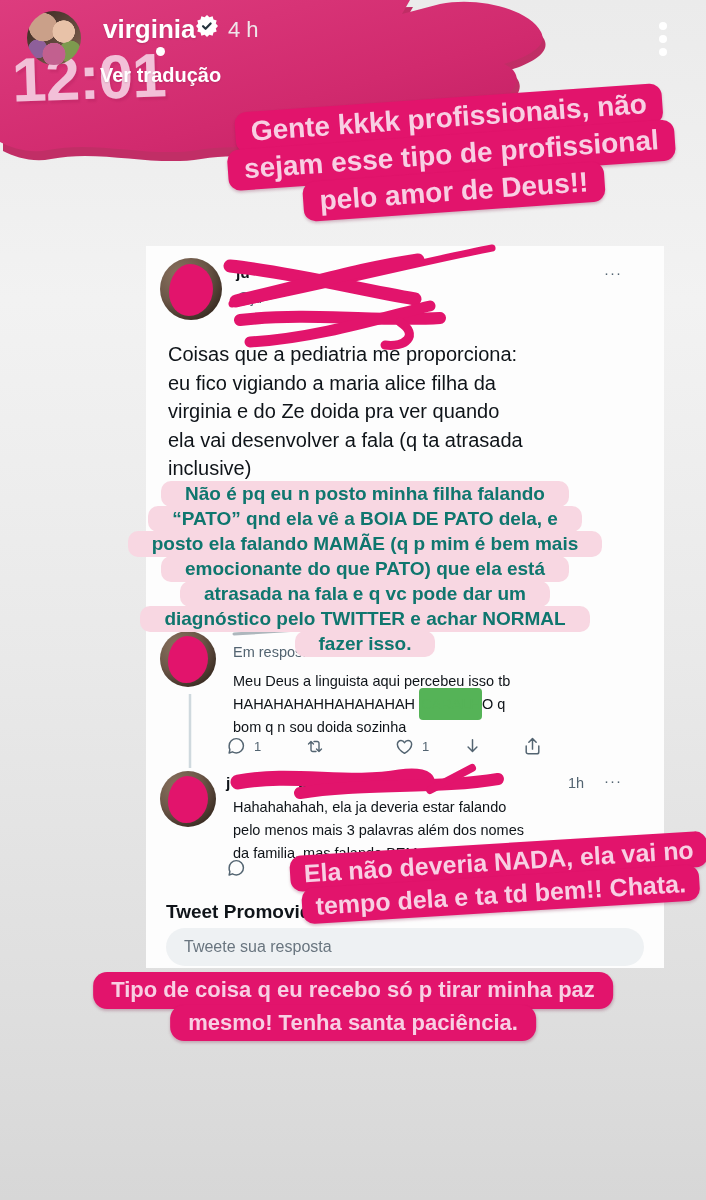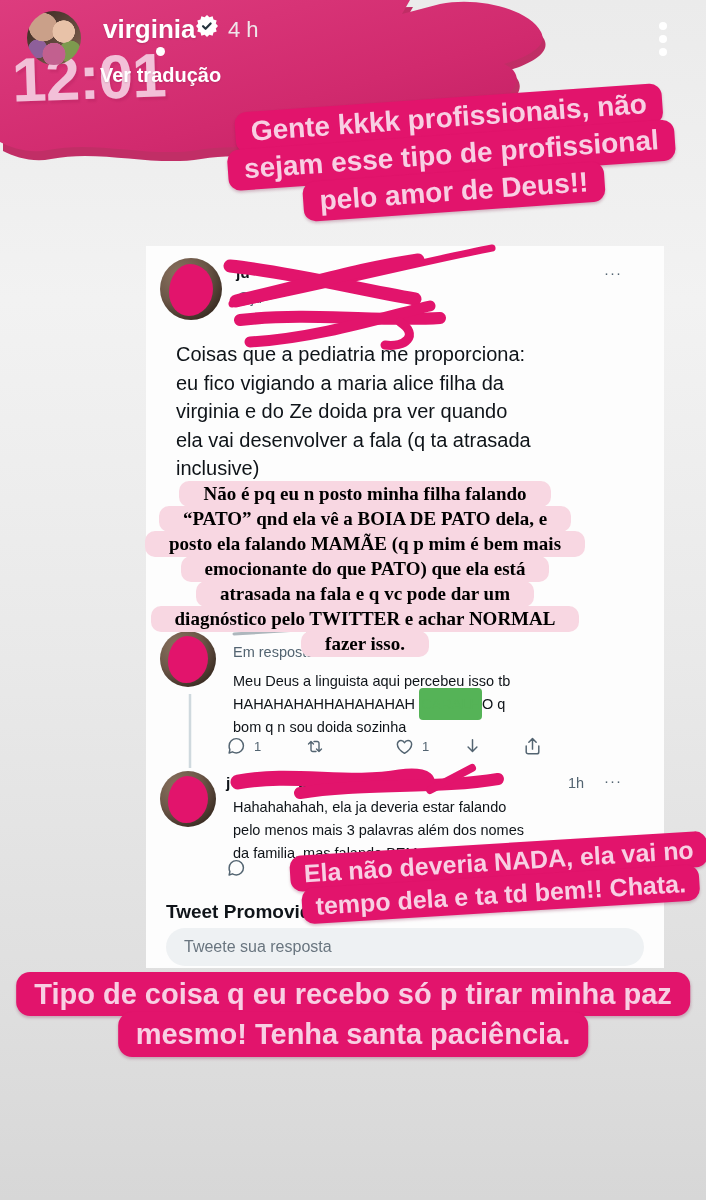--- a/index.html
+++ b/index.html
@@ -19,45 +19,45 @@
   .tweet-card {
     position:absolute; left:146px; top:246px; width:518px; height:722px;
     background:#fdfdfd; z-index:1;
   }
   .t-avatar { position:absolute; border-radius:50%;
     background:radial-gradient(circle at 32% 28%, #8a7360 0%, #6b5647 45%, #3c2e24 78%, #2c211a 100%); }
   .blob { position:absolute; background:#e2146c; border-radius:48% 52% 55% 45%/55% 48% 52% 45%; }
   .t-name { position:absolute; font-size:15.5px; font-weight:bold; color:#0f1419; }
   .t-handle { position:absolute; font-size:14.5px; color:#536471; }
   .t-dots { position:absolute; font-size:15px; color:#536471; letter-spacing:1px; }
-  .t-body-main { position:absolute; left:22px; top:94px; font-size:20px; line-height:28.6px; color:#0f1419;margin-left:8px; }
+  .t-body-main { position:absolute; left:22px; top:94px; font-size:20px; line-height:28.6px; color:#0f1419; }
   .t-body-sm { position:absolute; font-size:14.5px; line-height:23px; color:#0f1419; }
   .hl { background:#55b357; color:#55b357; border-radius:4px; padding:8px 2px; }
   .engage { position:absolute; display:flex; align-items:center; color:#536471; }
   .engage svg { display:block; }
   .cnt { font-size:13px; color:#536471; margin-left:7px; }
   .promoted { position:absolute; left:20px; top:655px; font-size:19px; font-weight:bold; color:#0f1419; }
   .reply-pill { position:absolute; left:20px; top:682px; width:478px; height:38px;
     background:#eef1f3; border:none; border-radius:19px; padding:12px 18px;
     font-family:"Liberation Sans",sans-serif; font-size:16px; color:#0f1419; }
   .reply-pill::placeholder { color:#69757f; opacity:1; }
 
   
   .sticker { position:absolute; display:flex; flex-direction:column; align-items:center; z-index:6; }
   .sticker .ln { white-space:nowrap; background:#e2146c; color:#f8cfe3; font-weight:bold;
     border-radius:12px; box-shadow:0 2px 3px rgba(120,10,60,.25); }
   .headline { left:188px; top:116px; width:520px; transform:rotate(-4deg); transform-origin:0 0; }
   .headline .ln { font-size:28px; line-height:1.1; padding:5px 16px; margin-bottom:-4px; }
   .rant { left:132px; top:481px; width:466px; }
-  .rant .ln { background:#f8d7e2; color:#000000; font-size:19px; line-height:1.05; padding:3px 24px;
-    margin-bottom:-1px; border-radius:10px; box-shadow:none;font-family:Liberation Serif, serif; }
+  .rant .ln { background:#f8d7e2; color:#0f766e; font-size:19px; line-height:1.05; padding:3px 24px;
+    margin-bottom:-1px; border-radius:10px; box-shadow:none; }
   .retort { left:292px; top:856px; width:412px; transform:rotate(-3.5deg); transform-origin:0 0; }
   .retort .ln { font-size:25px; line-height:1.12; padding:4px 14px; margin-bottom:-3px; }
   .bottom-note { left:353px; top:972px; transform:translateX(-50%); }
-  .bottom-note .ln { font-size:29px; line-height:1.12; padding:6px 18px; margin-bottom:-4px; border-radius:14px; }
+  .bottom-note .ln { font-size:22px; line-height:1.12; padding:6px 18px; margin-bottom:-4px; border-radius:14px; }
 
   
   .hdr { position:absolute; inset:0; z-index:8; pointer-events:none; }
   .hdr > * { pointer-events:auto; }
   .story-avatar { position:absolute; left:27px; top:11px; width:54px; height:54px; border-radius:50%;
     background:
       radial-gradient(circle at 68% 38%, #e8c2a8 0 22%, transparent 23%),
       radial-gradient(circle at 30% 30%, #caa089 0 26%, transparent 27%),
       radial-gradient(circle at 50% 80%, #c2608f 0 22%, transparent 23%),
       radial-gradient(circle at 80% 75%, #7d9a4e 0 18%, transparent 19%),

